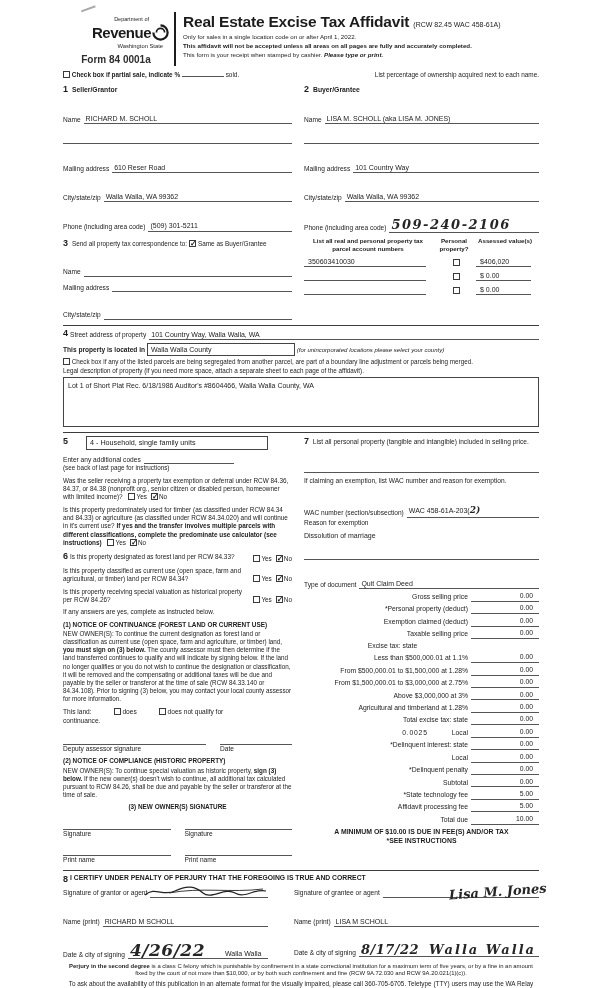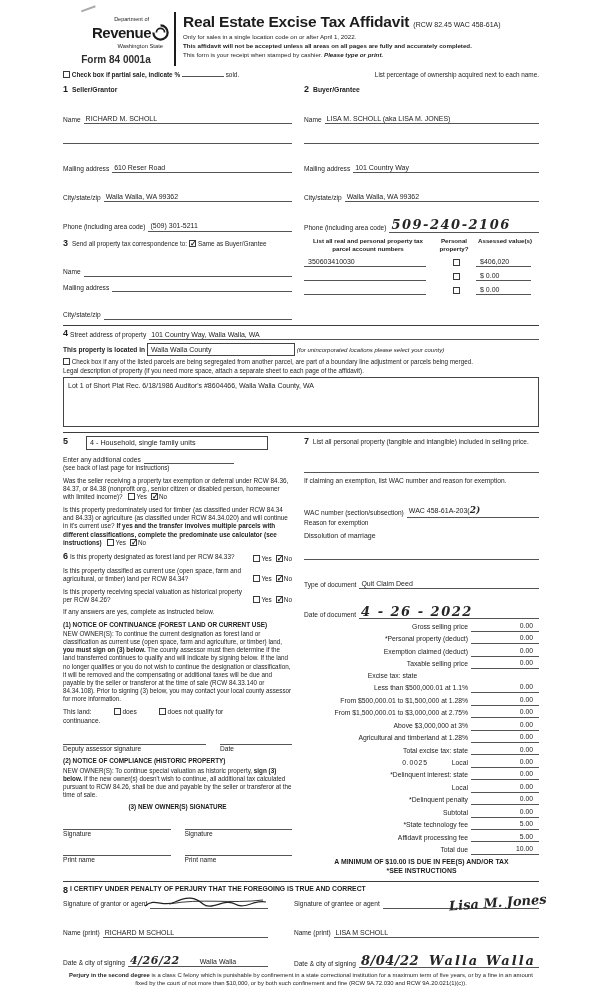--- a/index.html
+++ b/index.html
@@ -35,21 +35,21 @@
 
   .secnum { font-weight:bold; font-size:9px; margin-right:2px; }
   .sectitle { font-weight:bold; font-size:6.8px; }
   .fl { display:flex; align-items:flex-end; margin-top:19px; }
   .lab { white-space:nowrap; margin-right:3px; font-size:6.6px; }
   .uv { flex:1; border-bottom:1px solid #555; padding:0 3px 0 2px; white-space:nowrap; }
   .typed { font-size:7px; }
 
   .hw { font-family:"DejaVu Serif", serif; font-style:italic; font-weight:bold; color:#262626; }
   .hw-big { font-size:13px; line-height:8px; display:inline-block; letter-spacing:1.5px; }
-  .hw-med { font-size:11px; line-height:8px; display:inline-block; letter-spacing:0.5px; }
+  .hw-med { font-size:17px; line-height:8px; display:inline-block; letter-spacing:0.5px; }
 
   .ptable-head { display:flex; font-weight:bold; font-size:6.2px; margin-top:4px; text-align:center; }
   .ph1 { width:128px; } .ph2 { width:44px; } .ph3 { width:58px; }
   .prow { display:flex; align-items:flex-end; margin-top:4px; }
   .pnum { width:122px; border-bottom:1px solid #555; padding-left:4px; margin-right:10px; }
   .pcb { width:40px; text-align:center; }
   .pval { width:55px; border-bottom:1px solid #555; padding-left:4px; }
 
   .rule { border-top:1px solid #3c3c3c; margin-top:5px; }
   .countybox { display:inline-block; border:1px solid #444; width:148px; padding:1px 3px; font-size:7px; }
@@ -343,24 +343,20 @@
           <span class="lab">WAC number (section/subsection)</span>
           <span class="uv typed"><span>WAC 458-61A-203(</span><span class="hw" style="font-size:9px;">2)</span></span>
         </div>
         <div style="font-size:6.6px; margin-top:1px;">Reason for exemption</div>
         <div class="typed" style="margin-top:4px;">Dissolution of marriage</div>
         <div class="blankline" style="margin-top:10px;"></div>
         <div class="fl">
           <span class="lab">Type of document</span>
           <span class="uv typed">Quit Claim Deed</span>
         </div>
-        <div class="fl">
-          <span class="lab">Date of document</span>
-          <span class="uv"><span class="hw hw-big">4 - 26 - 2022</span></span>
-        </div>
 
         <div class="trow">
             <span class="tlabel">Gross selling price</span>
             <span class="tline">0.00</span>
           </div>
         <div class="trow">
             <span class="tlabel">*Personal property (deduct)</span>
             <span class="tline">0.00</span>
           </div>
         <div class="trow">
@@ -463,21 +459,21 @@
         <div class="fl" style="margin-top:2px;">
           <span class="lab">Signature of grantee or agent</span>
           <span class="uv"></span>
         </div>
         <div class="fl">
             <span class="lab">Name (print)</span>
              <span class="uv typed">LISA M SCHOLL</span>
           </div>
         <div class="fl">
             <span class="lab">Date &amp; city of signing</span>
-             <span class="uv"><span class="hw hw-big" style="letter-spacing:0.5px;">8/04/22</span>
+             <span class="uv"><span class="hw hw-big" style="letter-spacing:0.5px;">8/17/22</span>
              <span class="hw hw-big" style="margin-left:8px; letter-spacing:2px;">Walla Walla</span></span>
           </div>
       </div>
     </div>
 
     <div class="perjury">
       <span class="b">Perjury in the second degree</span><span> is a class C felony which is punishable by confinement in a state correctional institution for a maximum term of five years, or by a fine in an amount fixed by the court of not more than $10,000, or by both such confinement and fine (RCW 9A.72.030 and RCW 9A.20.021(1)(c)).</span>
     </div>
     <div class="perjury2">To ask about the availability of this publication in an alternate format for the visually impaired, please call 360-705-6705. Teletype (TTY) users may use the WA Relay Service by calling 711.</div>
 

